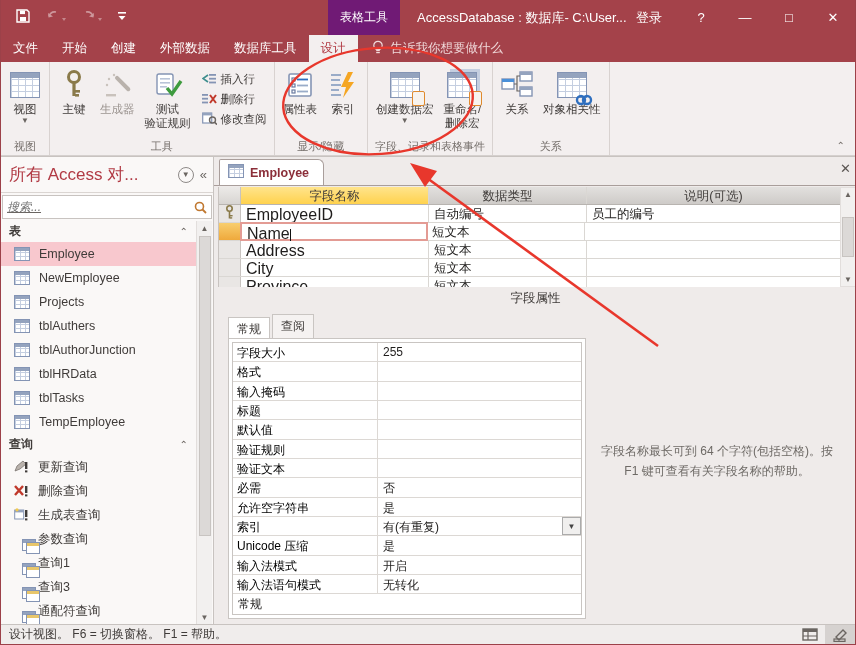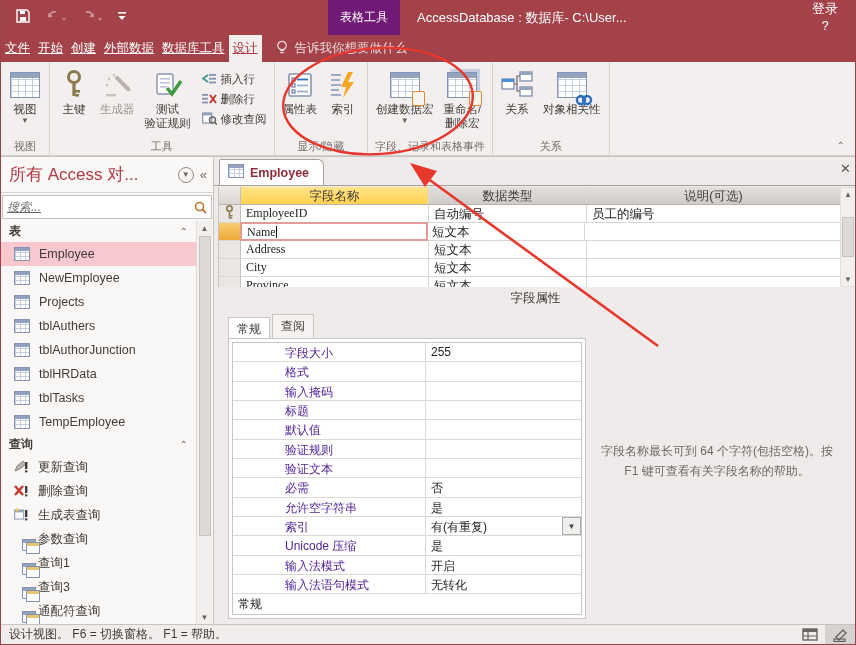--- a/index.html
+++ b/index.html
@@ -8,26 +8,26 @@
     font-family:"Liberation Sans","DejaVu Sans",sans-serif;
     font-size:12px; color:#444; background:#EFEBEA; position:relative;
     border-left:1px solid #9C4149; border-right:1px solid #9C4149; border-bottom:1px solid #9C4149;
   }
   
   .titlebar { position:absolute; left:0; top:0; width:100%; height:35px; background:#A4424A; display:flex; align-items:center; }
   .qat { display:flex; align-items:center; gap:14px; padding-left:14px; width:150px; }
   .qat .dim { opacity:.45; }
   .ctx-tab { position:absolute; left:327px; top:0; width:72px; height:35px; background:#701a75; color:#fff; display:flex; align-items:center; justify-content:center; font-size:12px; }
   .title-text { position:absolute; left:416px; top:0; height:35px; display:flex; align-items:center; color:#fff; font-size:13px; }
-  .tb-right { position:absolute; right:0; top:0; height:35px; display:flex; align-items:center;flex-direction:column; }
+  .tb-right { position:absolute; right:0; top:0; height:35px; display:flex; align-items:center; }
   .tb-btn { width:44px; height:35px; display:flex; align-items:center; justify-content:center; color:#fff; font-size:13px; }
   .signin { width:60px; }
   
   .ribbon-tabs { position:absolute; left:0; top:35px; width:100%; height:27px; background:#A4424A; display:flex; align-items:stretch; }
-  .rtab { color:#fff; font-size:12.5px; padding:0 4px; display:flex; align-items:center;text-decoration:underline; }
+  .rtab { color:#fff; font-size:12.5px; padding:0 12px; display:flex; align-items:center; }
   .rtab.active { background:#F3EFEF; color:#B13A44; }
   .tellme { display:flex; align-items:center; gap:7px; color:#F0D9DA; padding-left:14px; font-size:12.5px; }
   
   .ribbon { position:absolute; left:0; top:62px; width:100%; height:94px; background:#F3EFEF; border-bottom:1px solid #D5D0CE; display:flex; }
   .rgroup { display:flex; flex-direction:column; border-right:1px solid #D8D2D0; padding:2px 3px 0 3px; }
   .rgroup-body { flex:1; display:flex; align-items:flex-start; }
   .rgroup-label { height:16px; text-align:center; font-size:11px; color:#756F6B; line-height:15px; white-space:nowrap; padding:0 4px; }
   .bigbtn { display:flex; flex-direction:column; align-items:center; padding:4px 5px 0 5px; min-width:42px; }
   .bigbtn .ic { height:34px; display:flex; align-items:center; justify-content:center; }
   .bigbtn .lbl { font-size:11.5px; color:#3F3B39; text-align:center; line-height:14px; white-space:nowrap; }
@@ -78,40 +78,40 @@
   .doctab { display:flex; align-items:center; gap:6px; background:#FFFFFF; border:1px solid #A99E9B; border-bottom:none; height:26px; margin-left:5px; padding:0 14px 0 8px; border-radius:2px 6px 0 0; }
   .doctab .t { color:#8B2E39; font-weight:bold; font-size:12.5px; }
   .doc-close { position:absolute; right:6px; top:4px; color:#5A5552; font-size:13px; }
   
   .grid { position:absolute; left:4px; top:30px; width:622px; height:100px; background:#fff; overflow:hidden; border-left:1px solid #C8C3C0; }
   .grow { display:flex; height:18px; border-bottom:1px solid #DAD7D3; }
   .grow.hdr { border-bottom:1px solid #B8B4B0; }
   .gsel { width:22px; flex:none; background:#E9E6E4; border-right:1px solid #C8C3C0; display:flex; align-items:center; justify-content:center; }
   .gsel.hdrsel { background:linear-gradient(#ECEAE8,#D8D5D2); }
   .gsel.cur { background:linear-gradient(#F8CE6E,#EFA93C); }
-  .gc-name { width:188px; flex:none; border-right:1px solid #DAD7D3; padding:1px 5px 0 5px; font-family:Liberation Serif, serif; font-size:12px; color:#1F1D1C; }
+  .gc-name { width:188px; flex:none; border-right:1px solid #DAD7D3; padding:1px 5px 0 5px; font-family:Liberation Sans, sans-serif; font-size:16px; color:#1F1D1C; }
   .gc-type { width:158px; flex:none; border-right:1px solid #DAD7D3; padding:1px 5px 0 5px; font-size:12.5px; color:#1F1D1C; }
   .gc-desc { flex:1; padding:1px 5px 0 5px; font-size:12.5px; color:#1F1D1C; }
   .ghead { background:linear-gradient(#E2E0DE,#CECBC8); text-align:center; color:#3F3B39; font-size:12.5px; font-family:"Liberation Sans",sans-serif; }
   .ghead.gold { background:linear-gradient(#FFE48C,#FFD24E); }
   .namecell { border:2px solid #E39B94 !important; margin:-1px; background:#fff; position:relative; z-index:2; }
   .caret { display:inline-block; width:1px; height:12px; background:#111; vertical-align:-2px; }
   .grid-scroll { position:absolute; right:1px; top:30px; width:16px; height:100px; background:#F2F0EF; border:1px solid #E2DEDC; display:flex; flex-direction:column; align-items:center; justify-content:space-between; }
   .grid-scroll .arr { font-size:8px; color:#6A6561; height:13px; display:flex; align-items:center; }
   .grid-scroll .thumb { width:12px; height:40px; background:#DCD9D7; border:1px solid #C8C4C1; }
   
   .fp-label { position:absolute; left:0; top:133px; width:100%; text-align:center; color:#3F3B39; font-size:12.5px; }
   .fp-tabs { position:absolute; left:14px; top:160px; display:flex; align-items:flex-end; height:21px; }
   .fp-tab { padding:3px 8px; font-size:12px; color:#3F3B39; border:1px solid #C9C5C2; border-bottom:none; background:#F5F2F1; margin-right:2px; }
   .fp-tab.active { background:#fff; height:21px; position:relative; z-index:2; }
   .fp-frame { position:absolute; left:14px; top:181px; width:358px; background:#fff; border:1px solid #C9C5C2; padding:3px; }
   .fp-grid { border:1px solid #C9C5C2; }
   .fp-row { display:flex; height:19.35px; border-bottom:1px solid #DCD8D4; }
   .fp-row:last-child { border-bottom:none; }
-  .fp-l { width:145px; flex:none; border-right:1px solid #DCD8D4; padding:2px 4px; font-size:12px; color:#4c1d95; white-space:nowrap; overflow:hidden;margin-left:48px; }
+  .fp-l { width:145px; flex:none; border-right:1px solid #DCD8D4; padding:2px 4px; font-size:12px; color:#000000; white-space:nowrap; overflow:hidden; }
   .fp-v { flex:1; padding:2px 5px; font-size:12px; color:#1F1D1C; position:relative; }
   .combo { position:absolute; right:0; top:0; width:19px; height:100%; background:#F0EFEE; border:1px solid #ABABAB; display:flex; align-items:center; justify-content:center; font-size:8px; color:#444; }
   .fp-help { position:absolute; left:372px; top:285px; width:262px; text-align:center; color:#6E6A66; font-size:12px; line-height:1.65; }
   
   .statusbar { position:absolute; left:0; bottom:0; width:100%; height:20px; background:#F0EDEC; border-top:1px solid #C8C3C0; display:flex; align-items:center; }
   .status-text { padding-left:8px; color:#3F3B39; font-size:12px; }
   .status-icons { margin-left:auto; display:flex; height:100%; }
   .sbtn { width:30px; height:100%; display:flex; align-items:center; justify-content:center; }
   .sbtn.pressed { background:#D6D2D0; }
   

